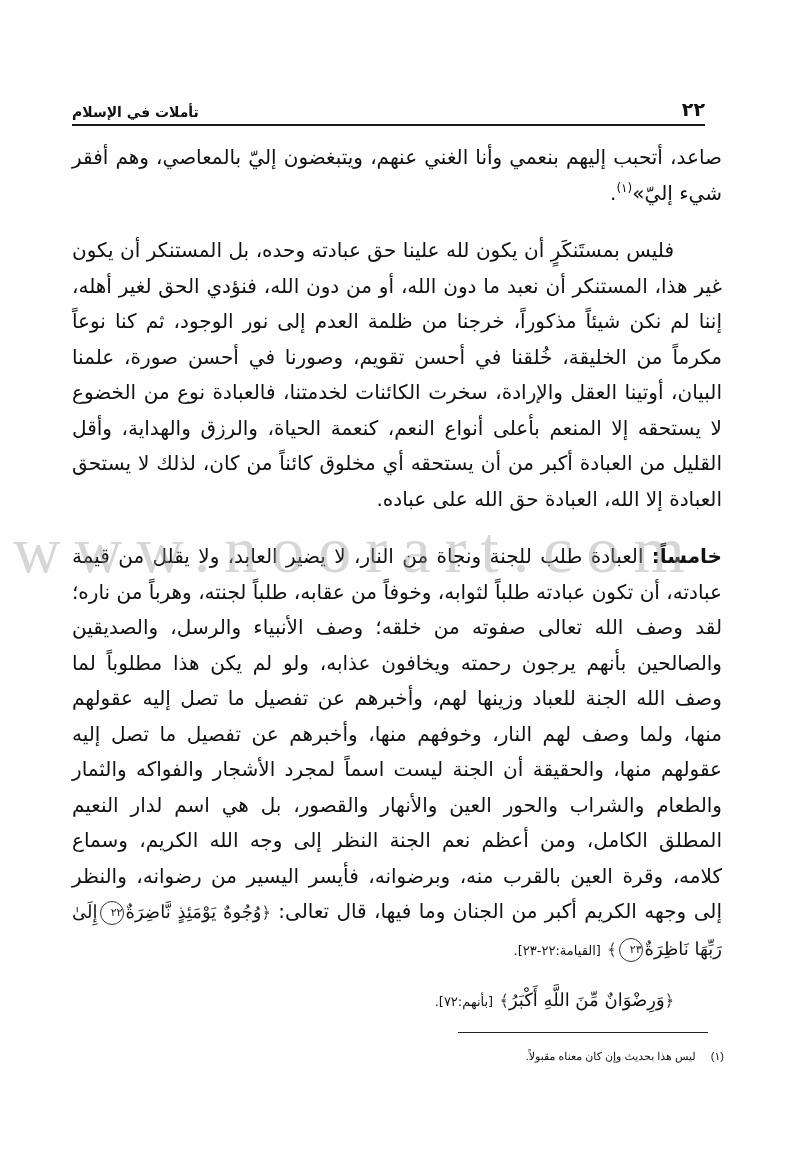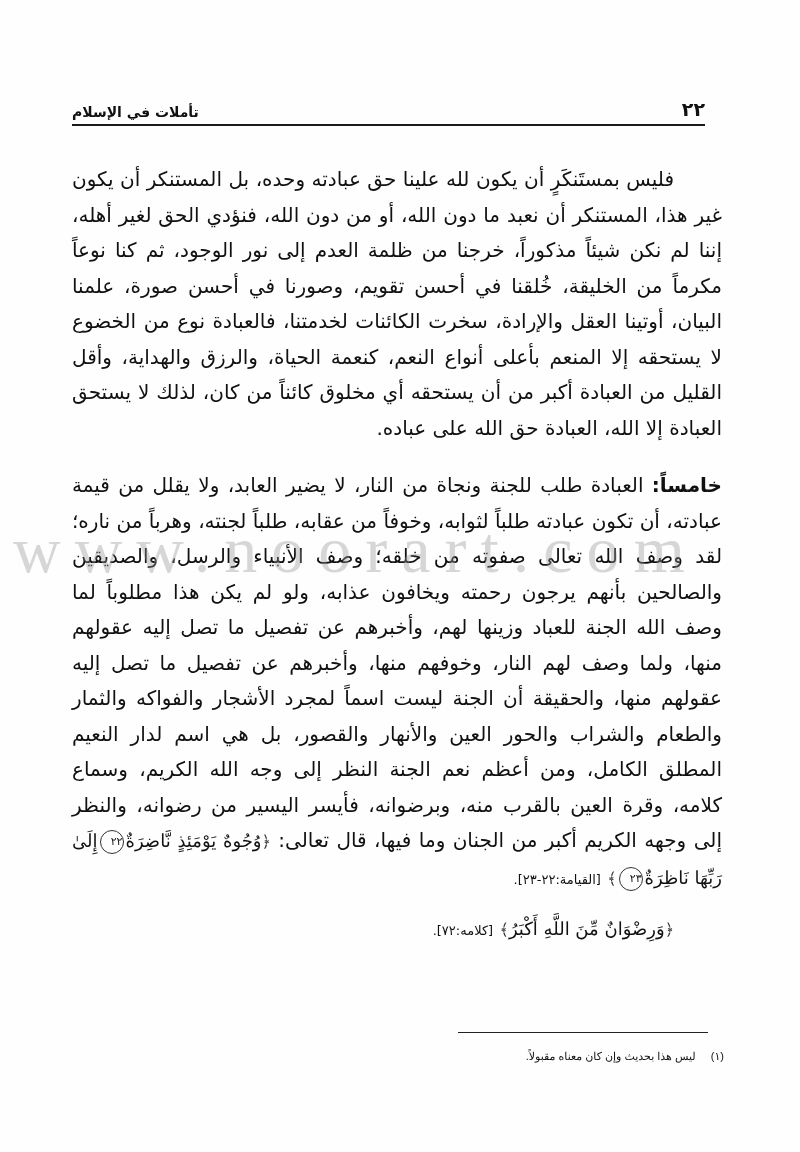--- a/index.html
+++ b/index.html
@@ -130,31 +130,34 @@
 
 <div class="page">
 
   <div class="running-head">
     <span class="page-number">٢٢</span>
     <span class="running-title">تأملات في الإسلام</span>
   </div>
 
   <div class="body-text">
 
+    <p class="para">
+      <span>صاعد، أتحبب إليهم بنعمي وأنا الغني عنهم، ويتبغضون إليّ بالمعاصي، وهم أفقر شيء إليّ»</span><span class="fn-ref">(١)</span><span>.</span>
+    </p>
 
     <p class="para indent gap-top">
       <span>فليس بمستَنكَرٍ أن يكون لله علينا حق عبادته وحده، بل المستنكر أن يكون غير هذا، المستنكر أن نعبد ما دون الله، أو من دون الله، فنؤدي الحق لغير أهله، إننا لم نكن شيئاً مذكوراً، خرجنا من ظلمة العدم إلى نور الوجود، ثم كنا نوعاً مكرماً من الخليقة، خُلقنا في أحسن تقويم، وصورنا في أحسن صورة، علمنا البيان، أوتينا العقل والإرادة، سخرت الكائنات لخدمتنا، فالعبادة نوع من الخضوع لا يستحقه إلا المنعم بأعلى أنواع النعم، كنعمة الحياة، والرزق والهداية، وأقل القليل من العبادة أكبر من أن يستحقه أي مخلوق كائناً من كان، لذلك لا يستحق العبادة إلا الله، العبادة حق الله على عباده.</span>
     </p>
 
     <p class="para gap-top">
       <span class="lead-word">خامساً:</span><span> العبادة طلب للجنة ونجاة من النار، لا يضير العابد، ولا يقلل من قيمة عبادته، أن تكون عبادته طلباً لثوابه، وخوفاً من عقابه، طلباً لجنته، وهرباً من ناره؛ لقد وصف الله تعالى صفوته من خلقه؛ وصف الأنبياء والرسل، والصديقين والصالحين بأنهم يرجون رحمته ويخافون عذابه، ولو لم يكن هذا مطلوباً لما وصف الله الجنة للعباد وزينها لهم، وأخبرهم عن تفصيل ما تصل إليه عقولهم منها، ولما وصف لهم النار، وخوفهم منها، وأخبرهم عن تفصيل ما تصل إليه عقولهم منها، والحقيقة أن الجنة ليست اسماً لمجرد الأشجار والفواكه والثمار والطعام والشراب والحور العين والأنهار والقصور، بل هي اسم لدار النعيم المطلق الكامل، ومن أعظم نعم الجنة النظر إلى وجه الله الكريم، وسماع كلامه، وقرة العين بالقرب منه، وبرضوانه، فأيسر اليسير من رضوانه، والنظر إلى وجهه الكريم أكبر من الجنان وما فيها، قال تعالى: </span><span class="verse"><span class="verse-mark">﴿</span><span>وُجُوهٌ يَوْمَئِذٍ نَّاضِرَةٌ</span><span class="ayah-num">٢٢</span><span>إِلَىٰ رَبِّهَا نَاظِرَةٌ</span><span class="ayah-num">٢٣</span><span class="verse-mark">﴾</span></span> <span class="citation">[القيامة:٢٢-٢٣].</span>
     </p>
 
     <p class="para verse-line">
-      <span class="verse"><span class="verse-mark">﴿</span><span>وَرِضْوَانٌ مِّنَ اللَّهِ أَكْبَرُ</span><span class="verse-mark">﴾</span></span> <span class="citation">[كلامه:٧٢].</span>
+      <span class="verse"><span class="verse-mark">﴿</span><span>وَرِضْوَانٌ مِّنَ اللَّهِ أَكْبَرُ</span><span class="verse-mark">﴾</span></span> <span class="citation">[بأنهم:٧٢].</span>
     </p>
 
   </div>
 
   <div class="footnote-rule"></div>
 
   <div class="footnote">
     <span class="footnote-num">(١)</span>
     <span>ليس هذا بحديث وإن كان معناه مقبولاً.</span>
   </div>

